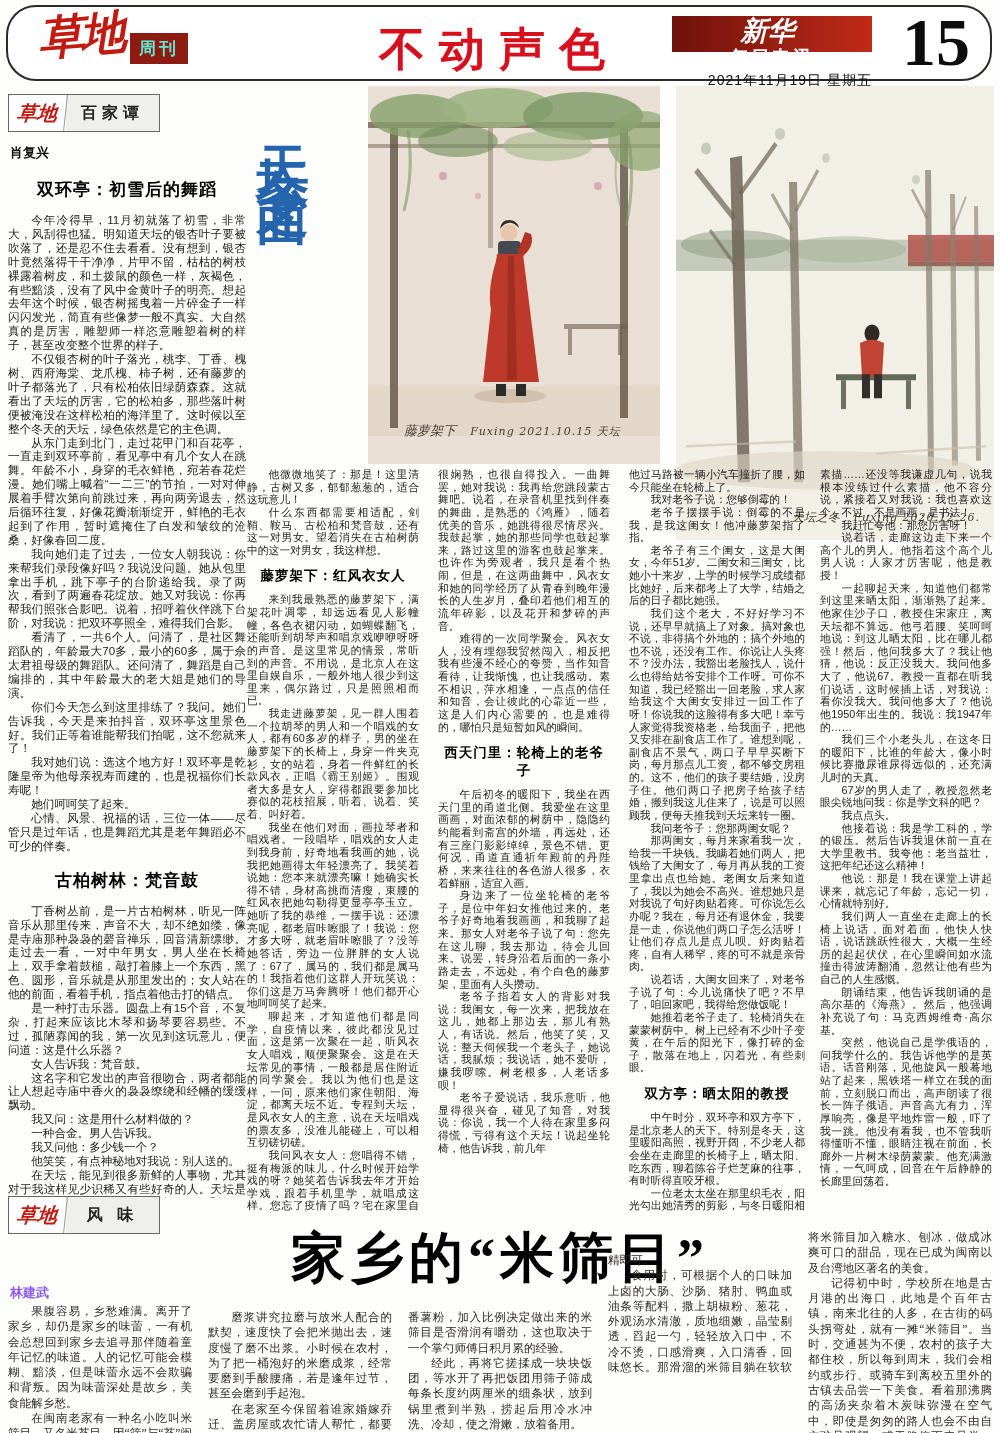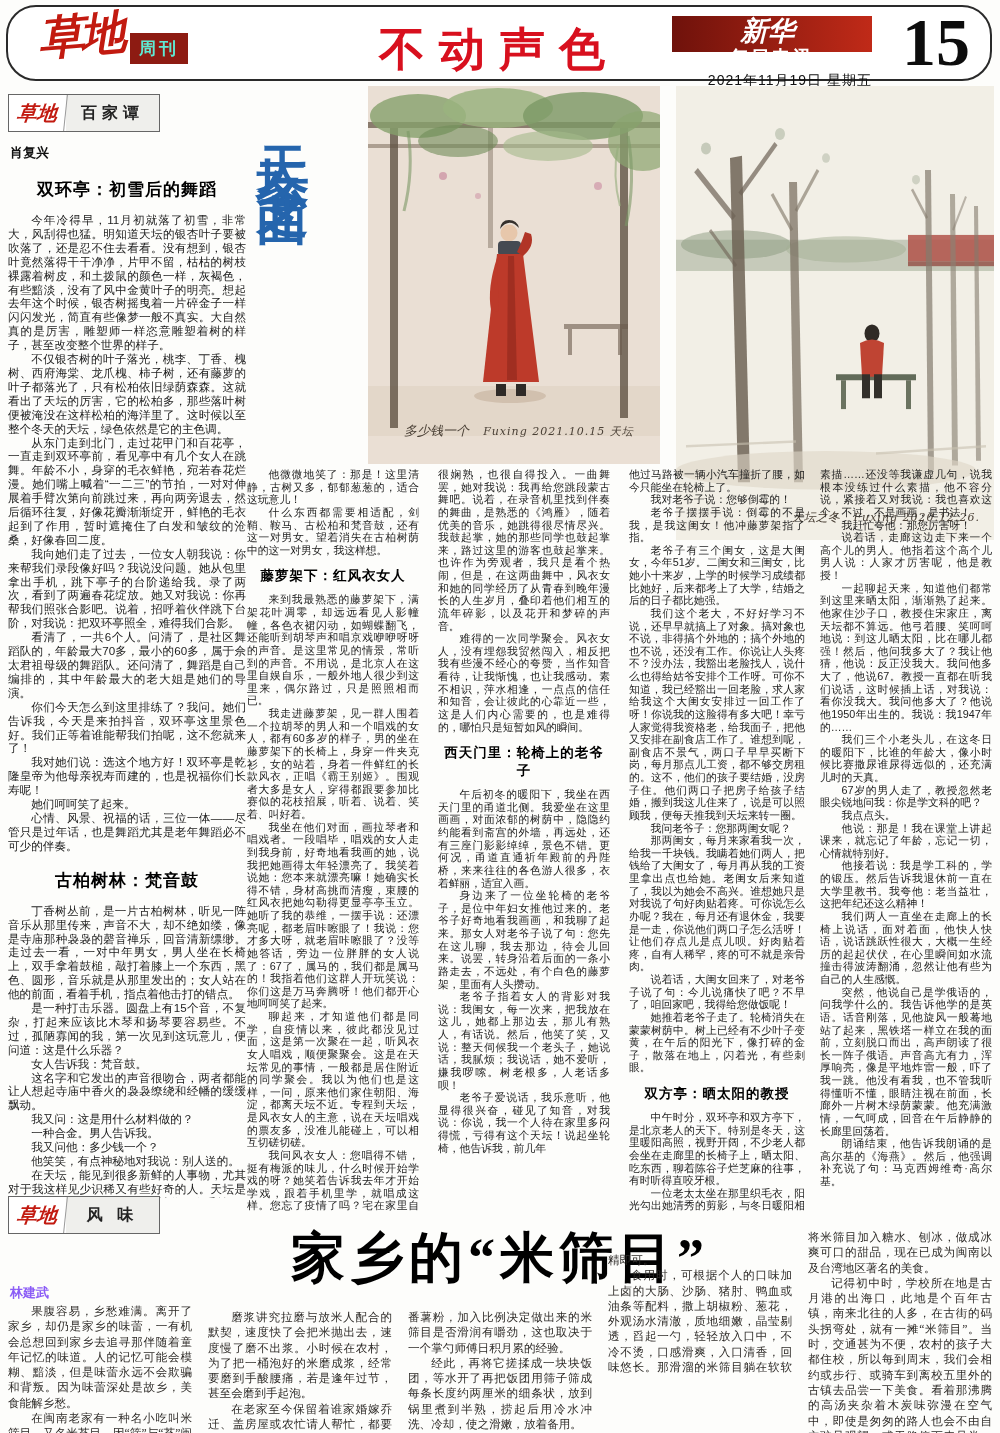--- a/index.html
+++ b/index.html
@@ -158,21 +158,21 @@
       <path d="M129,172 q-10,30 -6,52 l8,2 z" fill="#bd3a2a"></path>
       <path d="M155,170 q12,-10 8,-22 l-6,-2 q-4,12 -8,20 z" fill="#b13526"></path>
       <rect x="128" y="298" width="10" height="12" fill="#2e2a27"></rect>
       <rect x="148" y="298" width="10" height="12" fill="#2e2a27"></rect>
 
       <circle cx="75" cy="90" r="4" fill="#c98ba0" opacity="0.7"></circle>
       <circle cx="230" cy="100" r="4" fill="#c98ba0" opacity="0.6"></circle>
       <circle cx="110" cy="110" r="3" fill="#c98ba0" opacity="0.5"></circle>
     </svg>
     <div class="caption">
-      <span>多少钱一个</span>
+      <span>藤萝架下</span>
       <span class="sig">Fuxing 2021.10.15 天坛</span>
     </div>
   </div>
 
   <div class="painting" id="p2">
     <svg viewBox="0 0 318 378" preserveAspectRatio="none">
       <rect x="0" y="0" width="318" height="378" fill="#f2efe6"></rect>
 
       <rect x="0" y="128" width="318" height="26" fill="#9aa68e" opacity="0.5"></rect>
       <ellipse cx="60" cy="132" rx="55" ry="12" fill="#8a9a7e" opacity="0.5"></ellipse>
@@ -251,25 +251,25 @@
       <p class="para">一位老太太坐在那里织毛衣，阳光勾出她清秀的剪影，与冬日暖阳相得益彰。我画下她的剪影，看见一个男人像在和她交谈。一个男人走下双方亭，看了看我的画，夸我画得不错，练过</p>
     </div>
   <div class="flowcol" id="mcol4">
       <p class="para pc">素描……还没等我谦虚几句，说我根本没练过什么素描，他不容分说，紧接着又对我说：我也喜欢这个，不过，不是画画，是书法！</p>
       <p class="para">我赶忙夸他：那您厉害呀！</p>
       <p class="para">说着话，走廊这边走下来一个高个儿的男人。他指着这个高个儿男人说：人家才厉害呢，他是教授！</p>
       <p class="para">一起聊起天来，知道他们都常到这里来晒太阳，渐渐熟了起来。他家住沙子口，教授住宋家庄，离天坛都不算远。他弓着腰、笑呵呵地说：到这儿晒太阳，比在哪儿都强！然后，他问我多大了？我让他猜，他说：反正没我大。我问他多大了，他说67。教授一直都在听我们说话，这时候插上话，对我说：看你没我大。我问他多大了？他说他1950年出生的。我说：我1947年的……</p>
       <p class="para">我们三个小老头儿，在这冬日的暖阳下，比谁的年龄大，像小时候比赛撒尿谁尿得远似的，还充满儿时的天真。</p>
       <p class="para">67岁的男人走了，教授忽然老眼尖锐地问我：你是学文科的吧？</p>
       <p class="para">我点点头。</p>
+      <p class="para">他接着说：我是学工科的，学的锻压。然后告诉我退休前一直在大学里教书。我夸他：老当益壮，这把年纪还这么精神！</p>
       <p class="para">他说：那是！我在课堂上讲起课来，就忘记了年龄，忘记一切，心情就特别好。</p>
-      <p class="para">他接着说：我是学工科的，学的锻压。然后告诉我退休前一直在大学里教书。我夸他：老当益壮，这把年纪还这么精神！</p>
       <p class="para">我们两人一直坐在走廊上的长椅上说话，面对着面，他快人快语，说话跳跃性很大，大概一生经历的起起伏伏，在心里瞬间如水流撞击得波涛翻涌，忽然让他有些为自己的人生感慨。</p>
+      <p class="para">朗诵结束，他告诉我朗诵的是高尔基的《海燕》。然后，他强调补充说了句：马克西姆维奇·高尔基。</p>
       <p class="para">突然，他说自己是学俄语的，问我学什么的。我告诉他学的是英语。话音刚落，见他旋风一般蓦地站了起来，黑铁塔一样立在我的面前，立刻脱口而出，高声朗读了很长一阵子俄语。声音高亢有力，浑厚响亮，像是平地炸雷一般，吓了我一跳。他没有看我，也不管我听得懂听不懂，眼睛注视在前面，长廊外一片树木绿荫蒙蒙。他充满激情，一气呵成，回音在午后静静的长廊里回荡着。</p>
-      <p class="para">朗诵结束，他告诉我朗诵的是高尔基的《海燕》。然后，他强调补充说了句：马克西姆维奇·高尔基。</p>
     </div>
 
   <div class="badge b-badge">
     <span class="b-logo">草地</span>
     <span class="b-label">风 味</span>
   </div>
   <div class="b-author">林建武</div>
   <div class="b-title">家乡的“米筛目”</div>
 
   <div class="bcol" id="bcol0">

